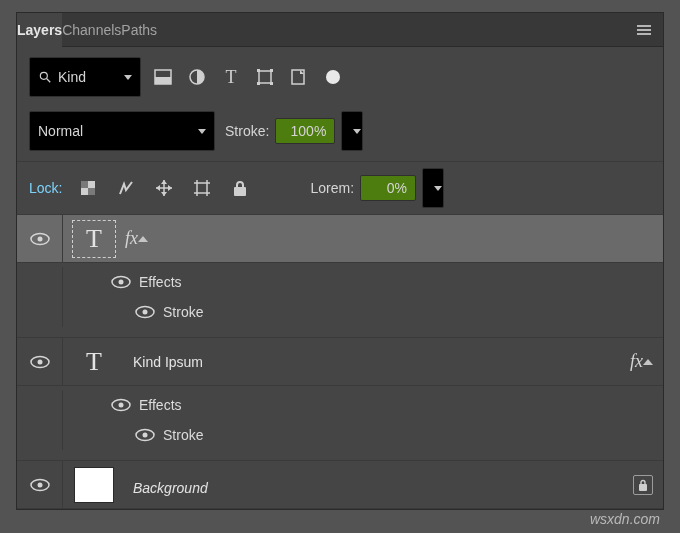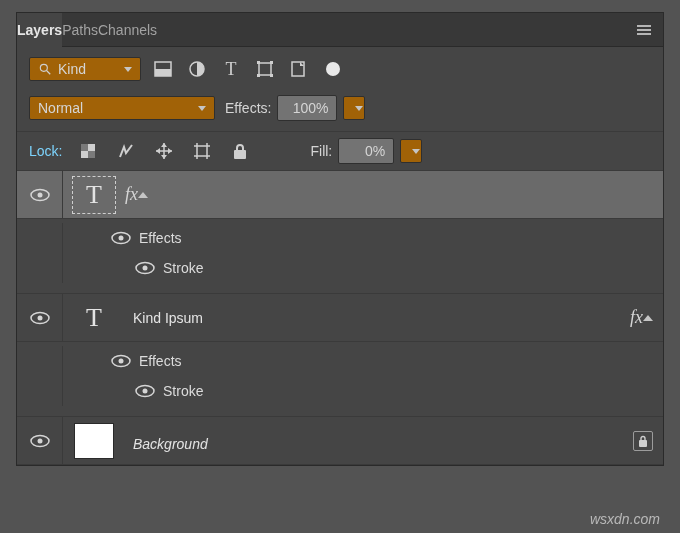--- a/index.html
+++ b/index.html
@@ -52,23 +52,23 @@
   .row {
     display: flex;
     align-items: center;
     gap: 10px;
     padding: 10px 12px;
   }
   .row.r1 { border-bottom: none; }
   .select {
     display:flex;
     align-items:center;
-    background:#a16207;
+    background:#000000;
     border:1px solid #2f2f2f;
-    height:24px;
+    height:40px;
     padding:0 8px;
     border-radius:2px;
     color:#d5d5d5;
   }
   .select .chev { margin-left:10px; }
   .icon-btn {
     width:24px; height:24px;
     display:flex; align-items:center; justify-content:center;
     color:#cfcfcf;
   }
@@ -76,21 +76,21 @@
   .dot {
     width:14px; height:14px; border-radius:50%;
     background:#e8e8e8; display:inline-block;
   }
 
   .row.r2 { padding-top:4px; padding-bottom:10px; }
   .field-inline {
     display:flex; align-items:center; gap:6px;
   }
   .value-box {
-    background:#737373;
+    background:#4d7c0f;
     border:1px solid #2f2f2f;
     height:26px;
     padding:0 8px;
     display:flex; align-items:center;
     border-radius:2px;
     color:#d5d5d5;
     min-width:60px;
     justify-content:flex-end;
   }
   .chev {
@@ -190,24 +190,24 @@
 </head>
 <body>
 
 <div class="panel">
 
   <div class="tabs">
     <div class="tab active">
         <span>Layers</span>
       </div>
     <div class="tab">
+        <span>Channels</span>
+      </div>
+    <div class="tab">
         <span>Paths</span>
-      </div>
-    <div class="tab">
-        <span>Channels</span>
       </div>
     <div class="spacer"></div>
     <div class="menu-icon"><span class="bars"><span></span></span></div>
   </div>
 
   <div class="row r1">
     <div class="select" style="width:112px;">
       <svg width="14" height="14" viewBox="0 0 24 24">
           <circle cx="10" cy="10" r="6" stroke="#cfcfcf" stroke-width="2" fill="none"></circle>
           <line x1="15" y1="15" x2="21" y2="21" stroke="#cfcfcf" stroke-width="2"></line>
@@ -252,21 +252,21 @@
     </div>
   </div>
 
   <div class="row r2">
     <div class="select" style="width:186px;justify-content:flex-end;">
       <span>Normal</span>
       <span style="flex:1"></span>
       <span class="chev"></span>
     </div>
     <div class="field-inline">
-      <span>Effects:</span>
+      <span>Stroke:</span>
       <div class="value-box">
           <span>100%</span>
         </div>
       <div class="select" style="width:22px;justify-content:center;padding:0;">
           <span class="chev"></span>
         </div>
     </div>
   </div>
 
   <div class="row r3">
@@ -309,21 +309,21 @@
       </div>
       <div class="icon-btn">
         <svg width="14" height="16">
             <rect x="1" y="7" width="12" height="9" rx="1" fill="#cfcfcf"></rect>
             <path d="M4 7 V5 a3 3 0 0 1 6 0 V7" fill="none" stroke="#cfcfcf" stroke-width="2"></path>
           </svg>
       </div>
     </div>
     <span style="flex:0 0 30px;"></span>
     <div class="field-inline">
-      <span>Fill:</span>
+      <span>Lorem:</span>
       <div class="value-box" style="min-width:56px;">
           <span>0%</span>
         </div>
       <div class="select" style="width:22px;justify-content:center;padding:0;">
           <span class="chev"></span>
         </div>
     </div>
   </div>
 
   <div class="layers">

